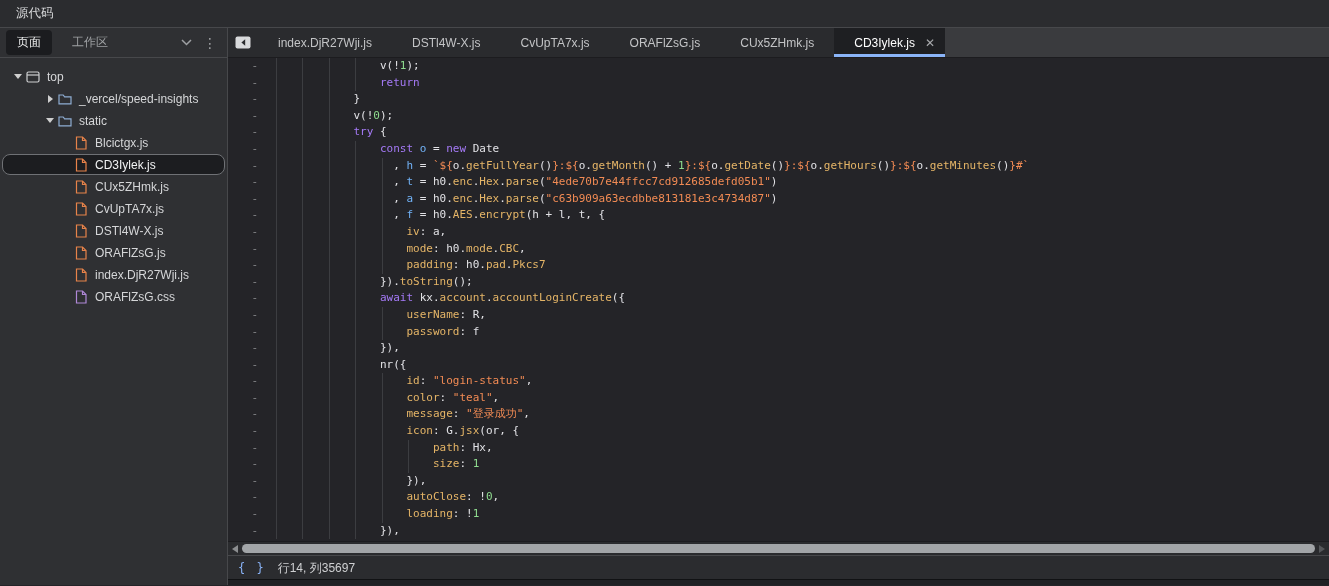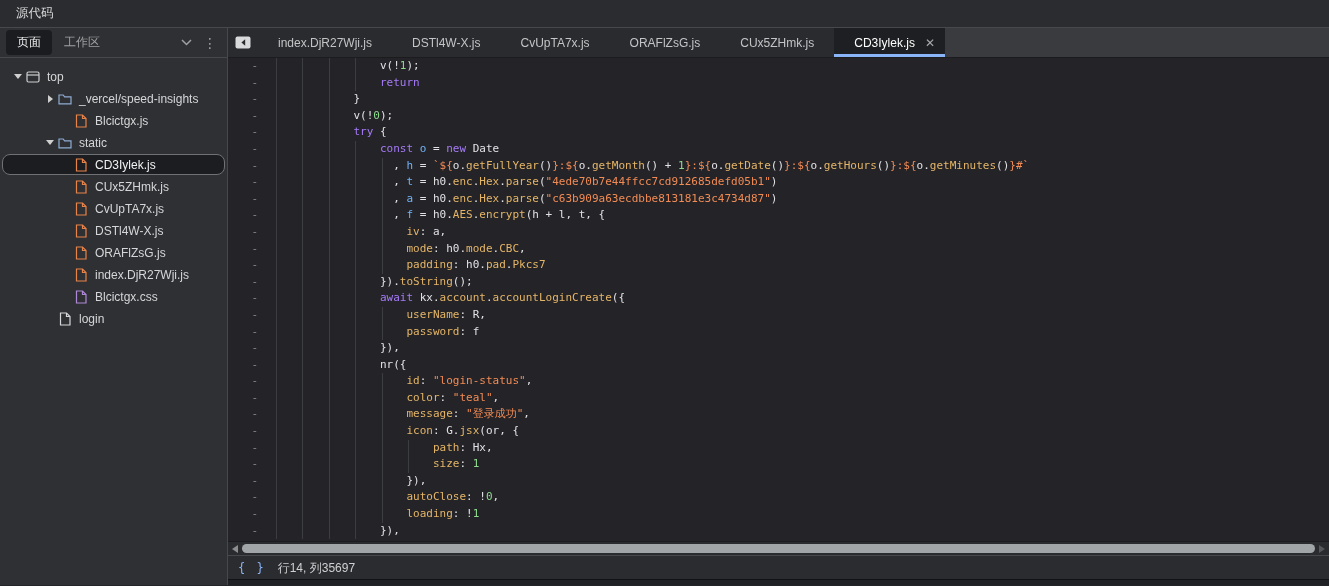--- a/index.html
+++ b/index.html
@@ -95,21 +95,21 @@
 <body>
 
 <div class="topbar">
   <span>源代码</span>
 </div>
 
 <div class="main">
 
   <aside class="sidebar">
     <div class="sidebar-header">
-      <div id="sidebar-tabs" style="display:flex;gap:1px;">
+      <div id="sidebar-tabs" style="display:flex;gap:9px;">
           <div class="s-tab active">页面</div>
           <div class="s-tab">工作区</div>
         </div>
       <div class="header-spacer"></div>
       <div class="icon-btn">
         <svg width="11" height="7" viewBox="0 0 11 7">
             <path d="M1 1 L5.5 5.5 L10 1" stroke="currentColor" stroke-width="1.5" fill="none"></path>
           </svg>
       </div>
       <div class="icon-btn">⋮</div>
@@ -131,41 +131,41 @@
           <span class="arr">
             <span class="arr-right"></span>
           </span>
           <span class="t-icon c-folder">
             <svg width="14" height="12" viewBox="0 0 14 12">
               <path d="M1 2 h4.2 l1.4 1.8 H13 V10.8 H1 z" fill="none" stroke="currentColor" stroke-width="1.2"></path>
             </svg>
           </span>
           <span>_vercel/speed-insights</span>
         </div>
-        <div class="tree-row" style="padding-left: 56px;">
-          <span class="arr"></span>
-          <span class="t-icon c-file-js">
-            <svg width="12" height="14" viewBox="0 0 12 14">
-              <path d="M1.5 1 h6 L11 4.5 V13 H1.5 z" fill="none" stroke="currentColor" stroke-width="1.2"></path>
-              <path d="M7.5 1 V4.5 H11" fill="none" stroke="currentColor" stroke-width="1.2"></path>
-            </svg>
-          </span>
-          <span>Blcictgx.js</span>
-        </div>
         <div class="tree-row" style="padding-left: 40px;">
           <span class="arr">
             <span class="arr-down"></span>
           </span>
           <span class="t-icon c-folder">
             <svg width="14" height="12" viewBox="0 0 14 12">
               <path d="M1 2 h4.2 l1.4 1.8 H13 V10.8 H1 z" fill="none" stroke="currentColor" stroke-width="1.2"></path>
             </svg>
           </span>
           <span>static</span>
         </div>
+        <div class="tree-row" style="padding-left: 56px;">
+          <span class="arr"></span>
+          <span class="t-icon c-file-js">
+            <svg width="12" height="14" viewBox="0 0 12 14">
+              <path d="M1.5 1 h6 L11 4.5 V13 H1.5 z" fill="none" stroke="currentColor" stroke-width="1.2"></path>
+              <path d="M7.5 1 V4.5 H11" fill="none" stroke="currentColor" stroke-width="1.2"></path>
+            </svg>
+          </span>
+          <span>Blcictgx.js</span>
+        </div>
         <div class="tree-row selected" style="padding-left: 56px;">
           <span class="arr"></span>
           <span class="t-icon c-file-js">
             <svg width="12" height="14" viewBox="0 0 12 14">
               <path d="M1.5 1 h6 L11 4.5 V13 H1.5 z" fill="none" stroke="currentColor" stroke-width="1.2"></path>
               <path d="M7.5 1 V4.5 H11" fill="none" stroke="currentColor" stroke-width="1.2"></path>
             </svg>
           </span>
           <span>CD3Iylek.js</span>
         </div>
@@ -220,31 +220,21 @@
           <span>index.DjR27Wji.js</span>
         </div>
         <div class="tree-row" style="padding-left: 56px;">
           <span class="arr"></span>
           <span class="t-icon c-file-css">
             <svg width="12" height="14" viewBox="0 0 12 14">
               <path d="M1.5 1 h6 L11 4.5 V13 H1.5 z" fill="none" stroke="currentColor" stroke-width="1.2"></path>
               <path d="M7.5 1 V4.5 H11" fill="none" stroke="currentColor" stroke-width="1.2"></path>
             </svg>
           </span>
-          <span>Blcictgx.css</span>
-        </div>
-        <div class="tree-row" style="padding-left: 40px;">
-          <span class="arr"></span>
-          <span class="t-icon c-file-plain">
-            <svg width="12" height="14" viewBox="0 0 12 14">
-              <path d="M1.5 1 h6 L11 4.5 V13 H1.5 z" fill="none" stroke="currentColor" stroke-width="1.2"></path>
-              <path d="M7.5 1 V4.5 H11" fill="none" stroke="currentColor" stroke-width="1.2"></path>
-            </svg>
-          </span>
-          <span>login</span>
+          <span>ORAFlZsG.css</span>
         </div>
       </div>
   </aside>
 
   <section class="editor">
     <div class="tabstrip">
       <div class="tabs-group">
         <div class="nav-toggle">
           <svg width="16" height="13" viewBox="0 0 16 13">
               <rect x="0.5" y="0.5" width="15" height="12" rx="2" fill="#d9dadc"></rect>

